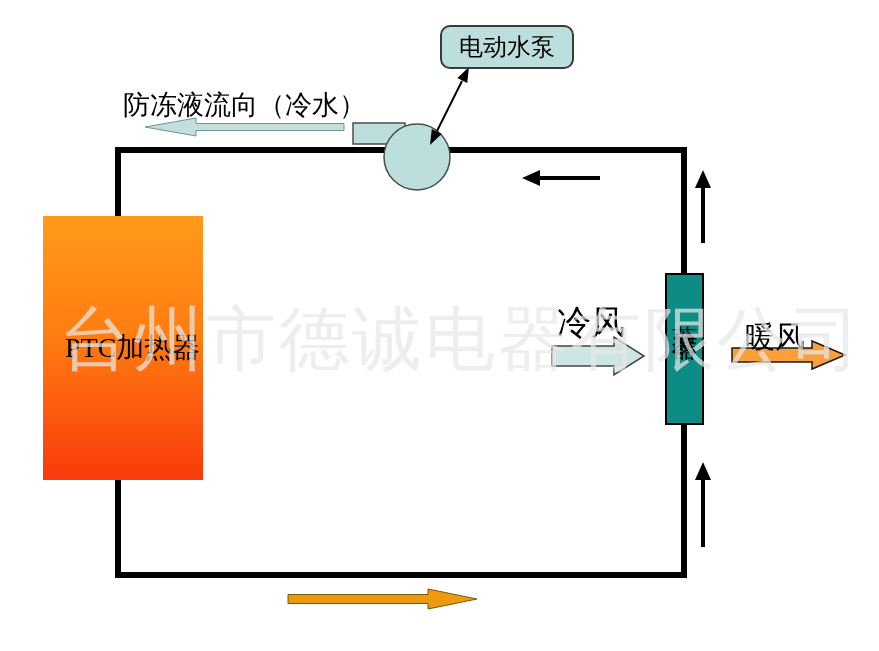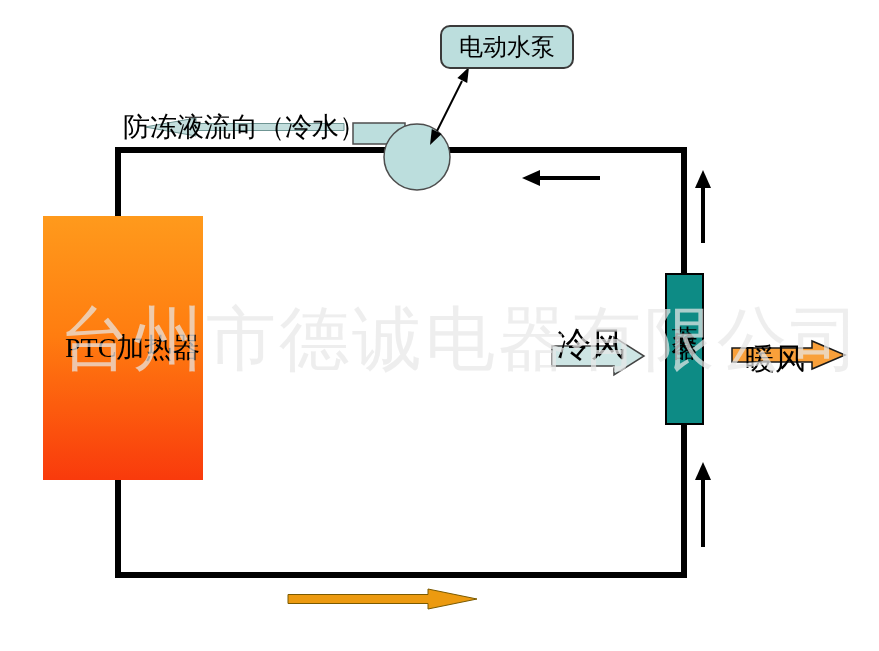--- a/index.html
+++ b/index.html
@@ -16,21 +16,20 @@
     left: 0; top: 0;
     width: 879px; height: 651px;
     z-index: 1;
   }
   .label {
     position: absolute;
     color: #000000;
     white-space: nowrap;
     z-index: 2;
     line-height: 1.1;
-    margin-top: 22px;
   }
   .flow-label { font-size: 27px; }
   #cold-flow-label { left: 123px; top: 91px; }
   #warm-flow-label { left: 286px; top: 605px; }
   #cold-air-label  { left: 557px; top: 304px; font-size: 34px; }
   #warm-air-label  { left: 745px; top: 320px; font-size: 30px; text-align: center; }
   #pump-box {
     position: absolute;
     left: 440px; top: 25px;
     width: 130px; height: 40px;

